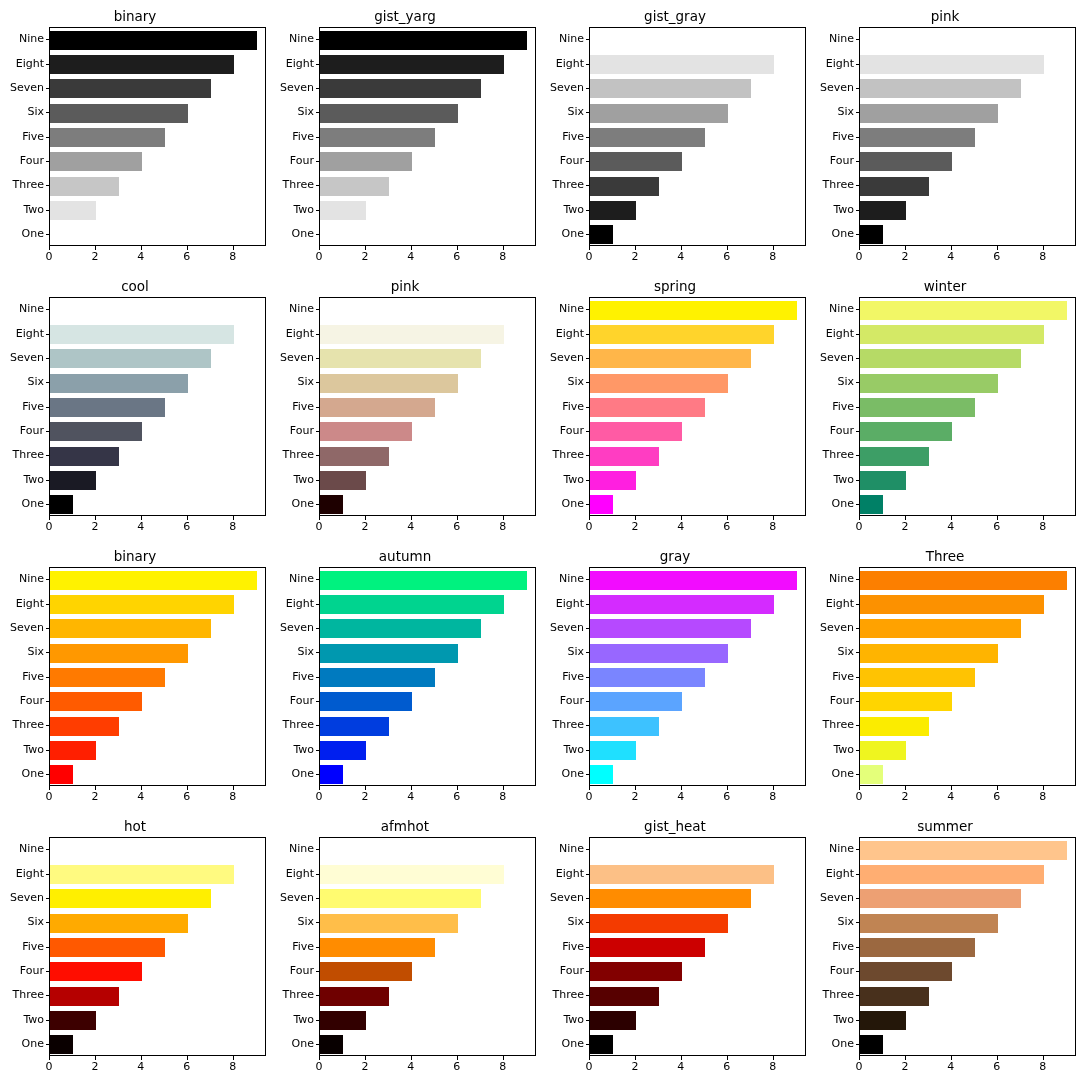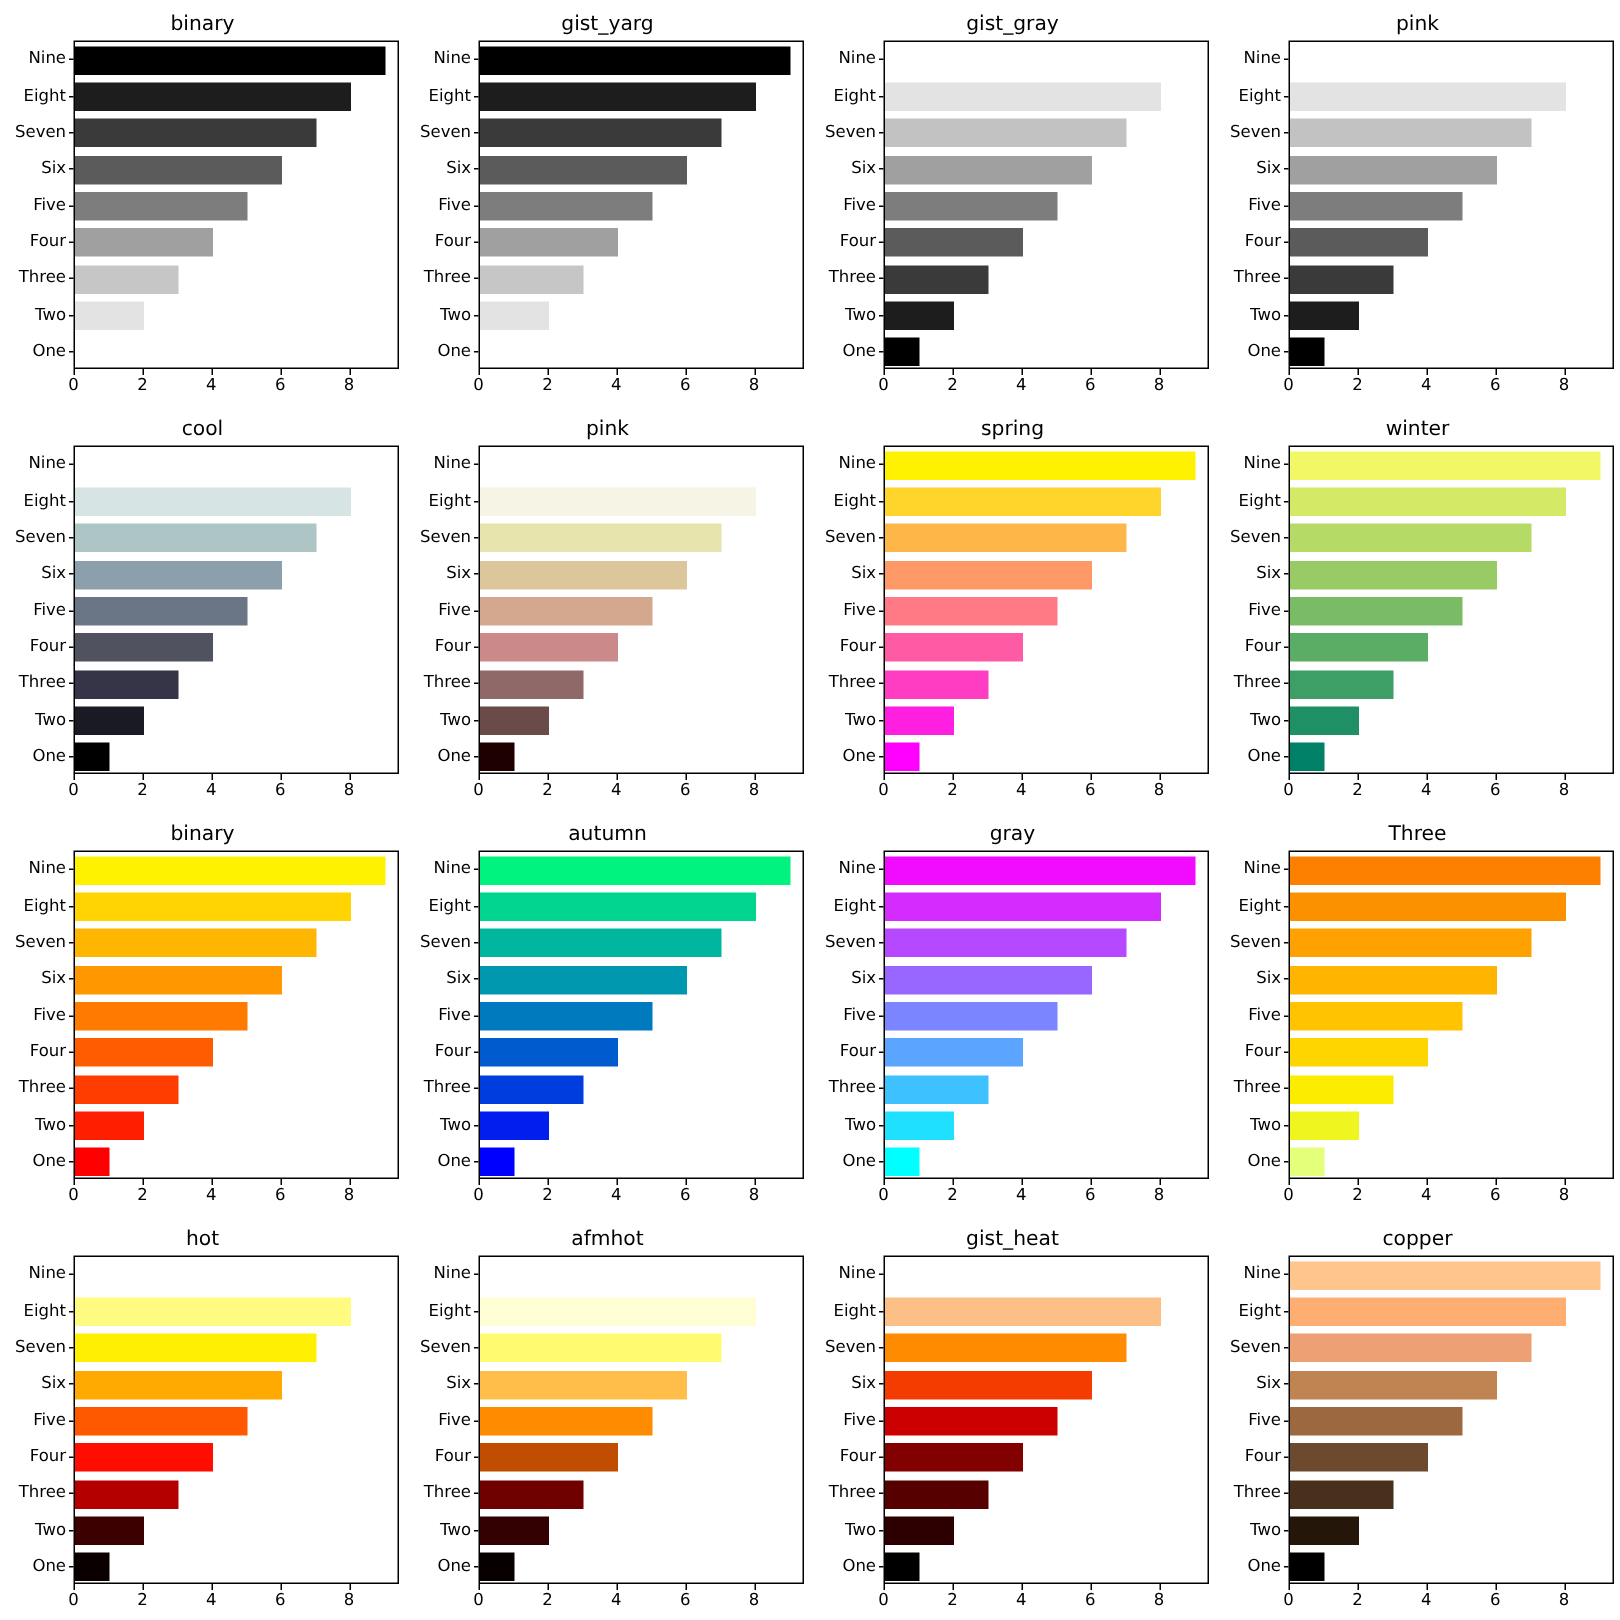--- a/index.html
+++ b/index.html
@@ -1110,21 +1110,21 @@
           <div class="xlabel" style="left: 45.9259px;">2</div>
           <div class="xtickmark" style="left: 91.8519px;"></div>
           <div class="xlabel" style="left: 91.8519px;">4</div>
           <div class="xtickmark" style="left: 137.778px;"></div>
           <div class="xlabel" style="left: 137.778px;">6</div>
           <div class="xtickmark" style="left: 183.704px;"></div>
           <div class="xlabel" style="left: 183.704px;">8</div>
         </div>
       </div>
       <div class="panel">
-        <div class="panel-title">copper</div>
+        <div class="panel-title">summer</div>
         <div class="axes">
           <div class="bars">
             <div class="bar-row" style="top: 194.667px; height: 24.3333px; width: 100%;">
               <div class="bar" title="One: 1" style="width: 22.963px; height: 19.1017px; top: 2.61583px; background: rgb(0, 0, 0);"></div>
             </div>
             <div class="bar-row" style="top: 170.333px; height: 24.3333px; width: 100%;">
               <div class="bar" title="Two: 2" style="width: 45.9259px; height: 19.1017px; top: 2.61583px; background: rgb(36, 23, 9);"></div>
             </div>
             <div class="bar-row" style="top: 146px; height: 24.3333px; width: 100%;">
               <div class="bar" title="Three: 3" style="width: 68.8889px; height: 19.1017px; top: 2.61583px; background: rgb(72, 48, 28);"></div>

